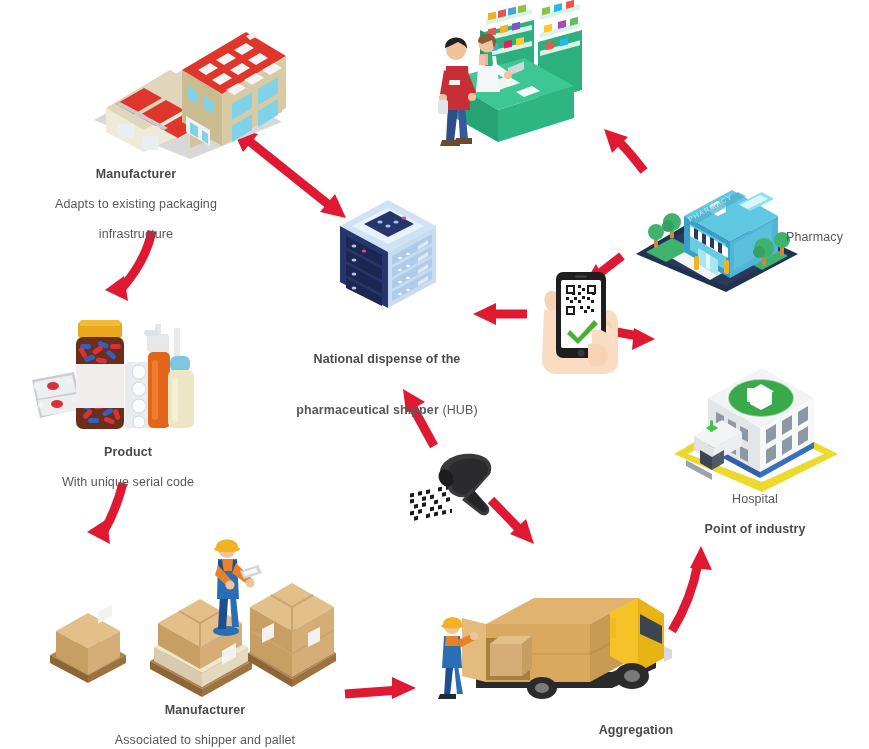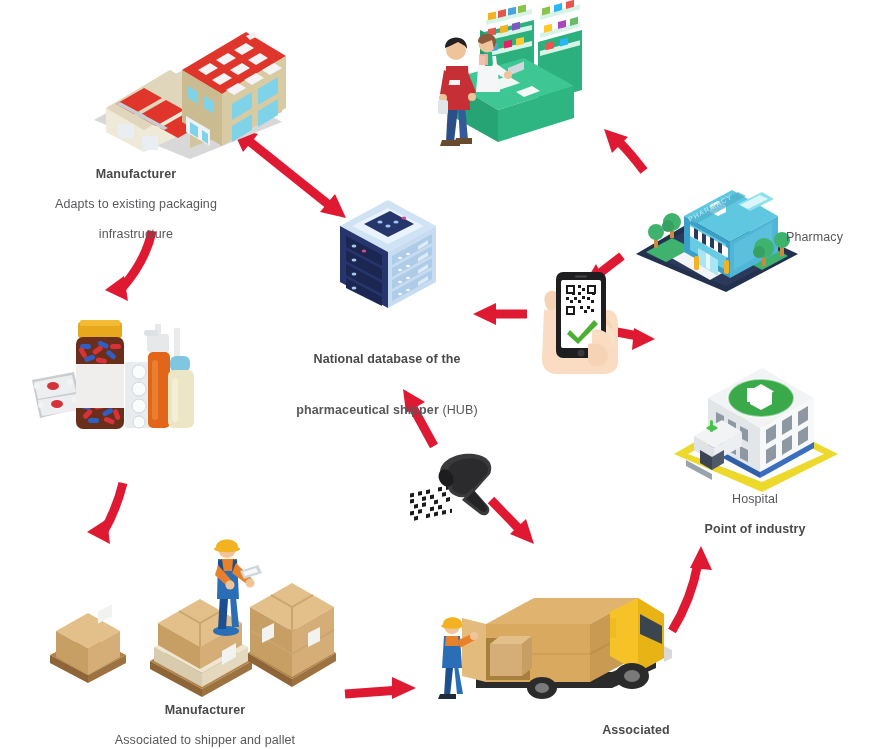--- a/index.html
+++ b/index.html
@@ -224,20 +224,24 @@
             <rect x="60" y="100" width="11" height="5" rx="2.5" transform="rotate(-45 65 102)"></rect>
             <rect x="82" y="106" width="11" height="5" rx="2.5" transform="rotate(22 87 108)"></rect>
             <rect x="72" y="92" width="11" height="5" rx="2.5" transform="rotate(-12 77 94)"></rect>
             <rect x="90" y="100" width="11" height="5" rx="2.5" transform="rotate(70 95 102)"></rect>
           </g>
         </g>
         <rect x="54" y="52" width="48" height="44" fill="#f0eeec"></rect>
       </g>
     </svg>
   </div>
+  <div class="label" style="left:28px;top:430px;width:200px;">
+    <span class="t">Product</span>
+    <span class="s">With unique serial code</span>
+  </div>
 
   <div class="node" style="left:40px;top:525px;">
     <svg width="290" height="160" viewBox="0 0 290 160">
 
       <g>
         <polygon points="10,130 48,110 86,130 48,150" fill="#b08349"></polygon>
         <polygon points="10,130 10,138 48,158 48,150" fill="#8d6536"></polygon>
         <polygon points="48,150 48,158 86,138 86,130" fill="#9c7340"></polygon>
         <polygon points="16,106 48,88 80,106 48,124" fill="#e3c089"></polygon>
         <polygon points="16,106 16,132 48,150 48,124" fill="#c79e64"></polygon>
@@ -344,21 +348,21 @@
         <path d="M34,68 L48,62 L51,68 L36,76 Z" fill="#e8822a"></path>
         <circle cx="50" cy="64" r="4" fill="#f0c49a"></circle>
         <circle cx="28" cy="54" r="8" fill="#f0c49a"></circle>
         <path d="M19,52 C19,43 38,43 38,52 L38,54 L19,54 Z" fill="#f2b222"></path>
         <ellipse cx="28" cy="54" rx="11" ry="2.8" fill="#f2b222"></ellipse>
         <polygon points="16,122 32,122 32,127 14,127" fill="#1f2b38"></polygon>
       </g>
     </svg>
   </div>
   <div class="label" style="left:536px;top:708px;width:200px;">
-    <span class="t">Associated</span>
+    <span class="t">Aggregation</span>
   </div>
 
   <div class="node" style="left:666px;top:358px;">
     <svg width="180" height="135" viewBox="0 0 180 135">
 
       <polygon points="8,96 84,52 172,96 96,134" fill="#ecd92b"></polygon>
       <polygon points="22,96 84,62 158,96 96,124" fill="#ffffff"></polygon>
 
       <polygon points="42,40 96,10 148,40 94,70" fill="#f2f3f4"></polygon>
       <polygon points="42,40 94,70 94,118 42,90" fill="#e3e6e9"></polygon>
@@ -623,21 +627,21 @@
       </g>
       <g fill="#ffffff" opacity=".6">
         <polygon points="86,50 96,44 96,48 86,54"></polygon>
         <polygon points="86,62 96,56 96,60 86,66"></polygon>
         <polygon points="86,74 96,68 96,72 86,78"></polygon>
         <polygon points="86,86 96,80 96,84 86,90"></polygon>
       </g>
     </svg>
   </div>
   <div class="label" style="left:272px;top:334px;width:230px;line-height:17px;">
-    <span class="t">National database of the</span>
+    <span class="t">National dispense of the</span>
     <span>
       <b>pharmaceutical shipper</b><span> (HUB)</span>
     </span>
   </div>
 
   <div class="node" style="left:404px;top:448px;">
     <svg width="110" height="90" viewBox="0 0 110 90">
 
       <g transform="translate(4,44) skewY(-12)">
         <rect x="0" y="0" width="44" height="34" fill="#ffffff"></rect>

